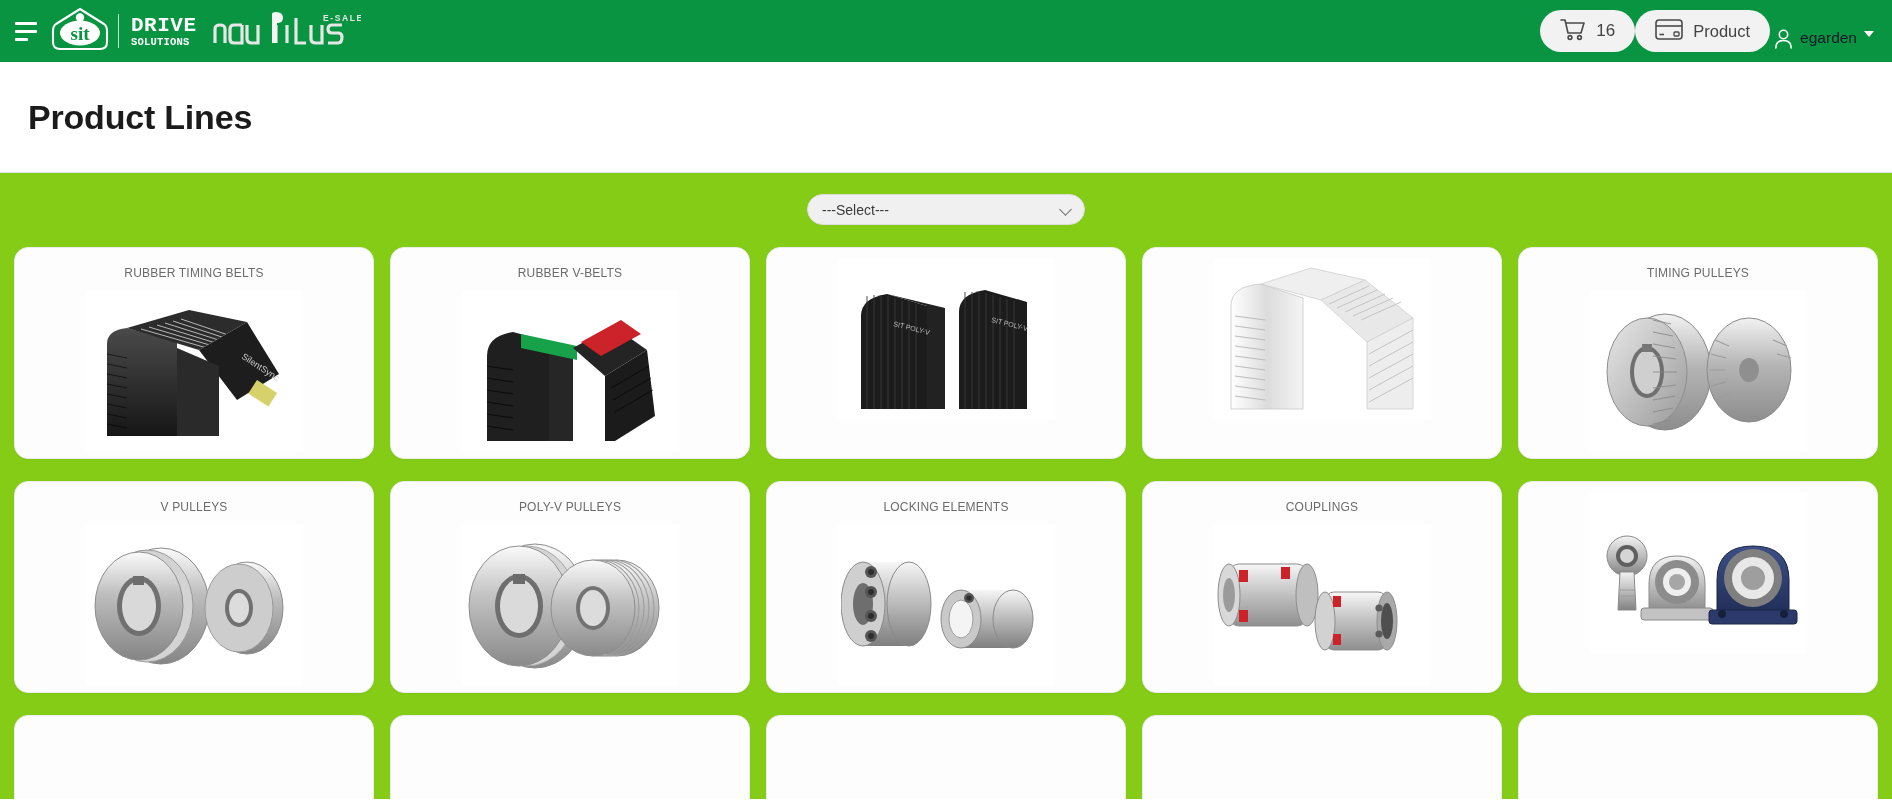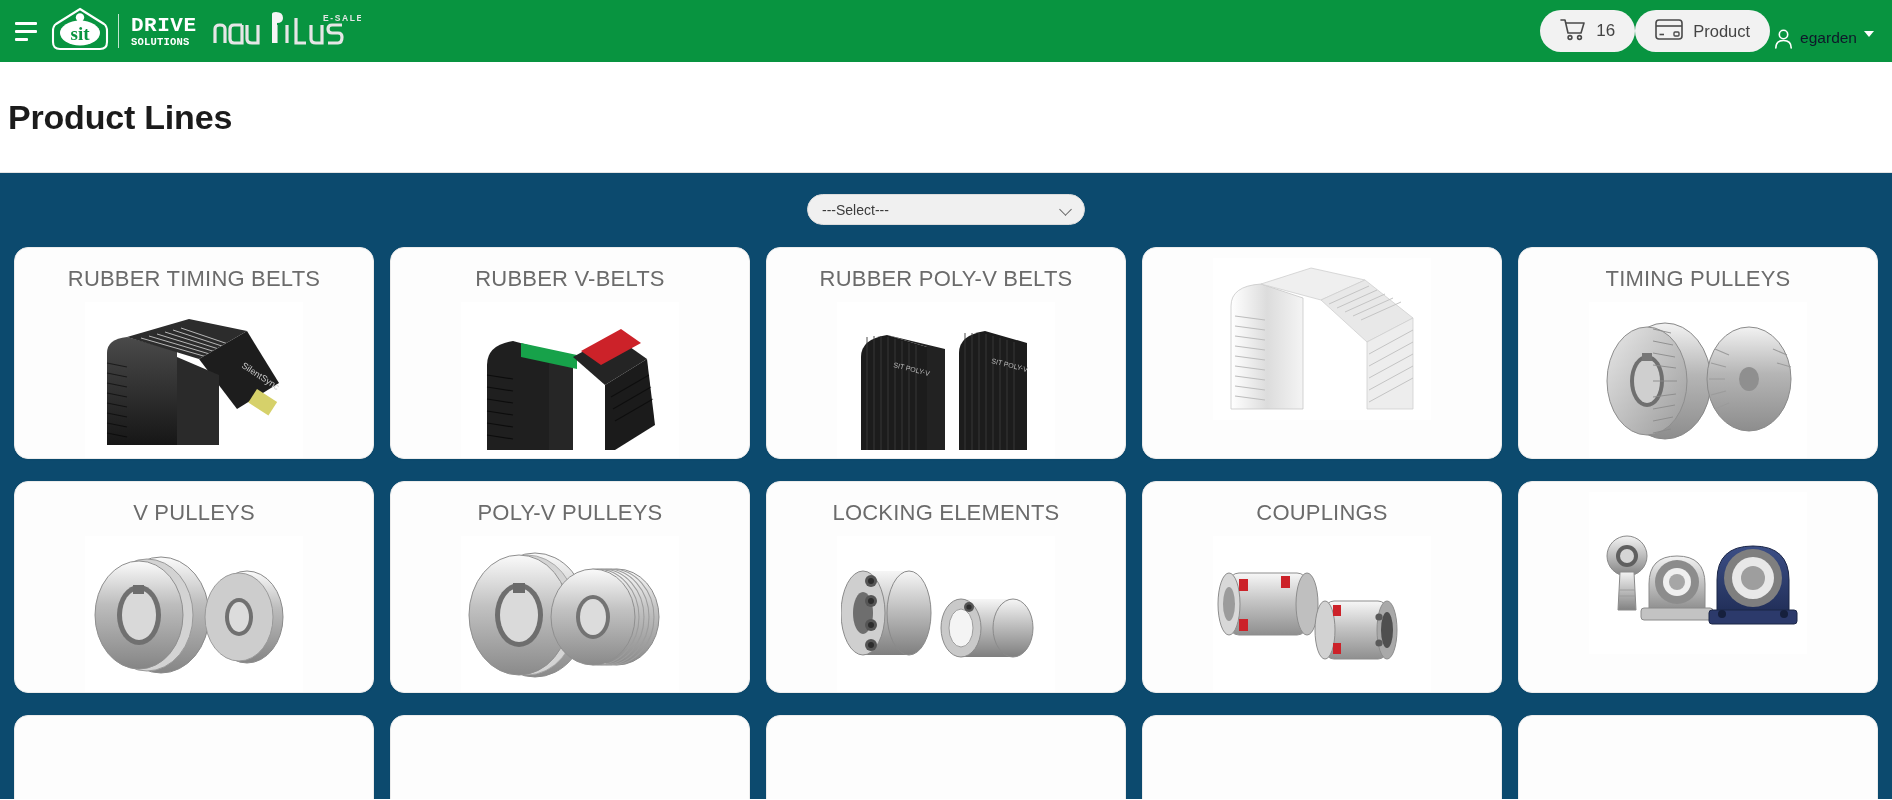--- a/index.html
+++ b/index.html
@@ -103,32 +103,32 @@
     border-top: 6px solid #ffffff;
     margin-top: 2px;
   }
 
   
   .page-title-bar {
     height: 111px;
     background: #ffffff;
     border-bottom: 1px solid #e4e4e4;
     display: flex; align-items: center;
-    padding-left: 8px;
+    padding-left: 28px;
   }
   .page-title {
     font-size: 34px;
     font-weight: bold;
     color: #1b1b1b;
     letter-spacing: -0.2px;
   }
 
   
   .content {
-    background: #0c4a6e;
+    background: #84cc16;
     height: calc(800px - 62px - 112px);
     padding: 0;
     overflow: hidden;
   }
   .select-row {
     display: flex; justify-content: center;
     padding-top: 21px;
   }
   .select-box {
     position: relative;
@@ -160,21 +160,21 @@
     background: #fdfdfd;
     border: 1px solid #ececec;
     border-radius: 14px;
     height: 212px;
     overflow: hidden;
     cursor: pointer;
     display: flex; flex-direction: column; align-items: center;
     box-shadow: 0 1px 2px rgba(0,0,0,.035);
   }
   .card-title {
-    font-size: 22px;
+    font-size: 12px;
     color: #6b6b6b;
     letter-spacing: .2px;
     padding: 18px 8px 0 8px;
     text-align: center;
     white-space: nowrap;
   }
   .card-img {
     margin-top: 10px;
     width: 218px; height: 162px;
     background: #ffffff;
@@ -349,21 +349,20 @@
           <g stroke="#000" stroke-width="1.1" opacity=".5">
             <path d="M146 92 L184 70"></path>
               <path d="M148 104 L186 82"></path>
               <path d="M150 116 L188 94"></path>
           </g>
         </svg>
       </div>
     </div>
 
     <div class="card">
-      <div class="card-title">RUBBER POLY-V BELTS</div>
       <div class="card-img">
         <svg width="210" height="150" viewBox="0 0 210 150">
           <path d="M20 145 L20 52 Q20 34 46 30 L86 42 L86 145 Z" fill="#1c1c1c"></path>
           <g stroke="#3a3a3a" stroke-width="1" opacity=".9">
             <path d="M26 32 L26 145"></path>
               <path d="M33 31 L33 145"></path>
               <path d="M40 31 L40 145"></path>
             <path d="M47 32 L47 145"></path>
               <path d="M54 34 L54 145"></path>
               <path d="M61 36 L61 145"></path>

